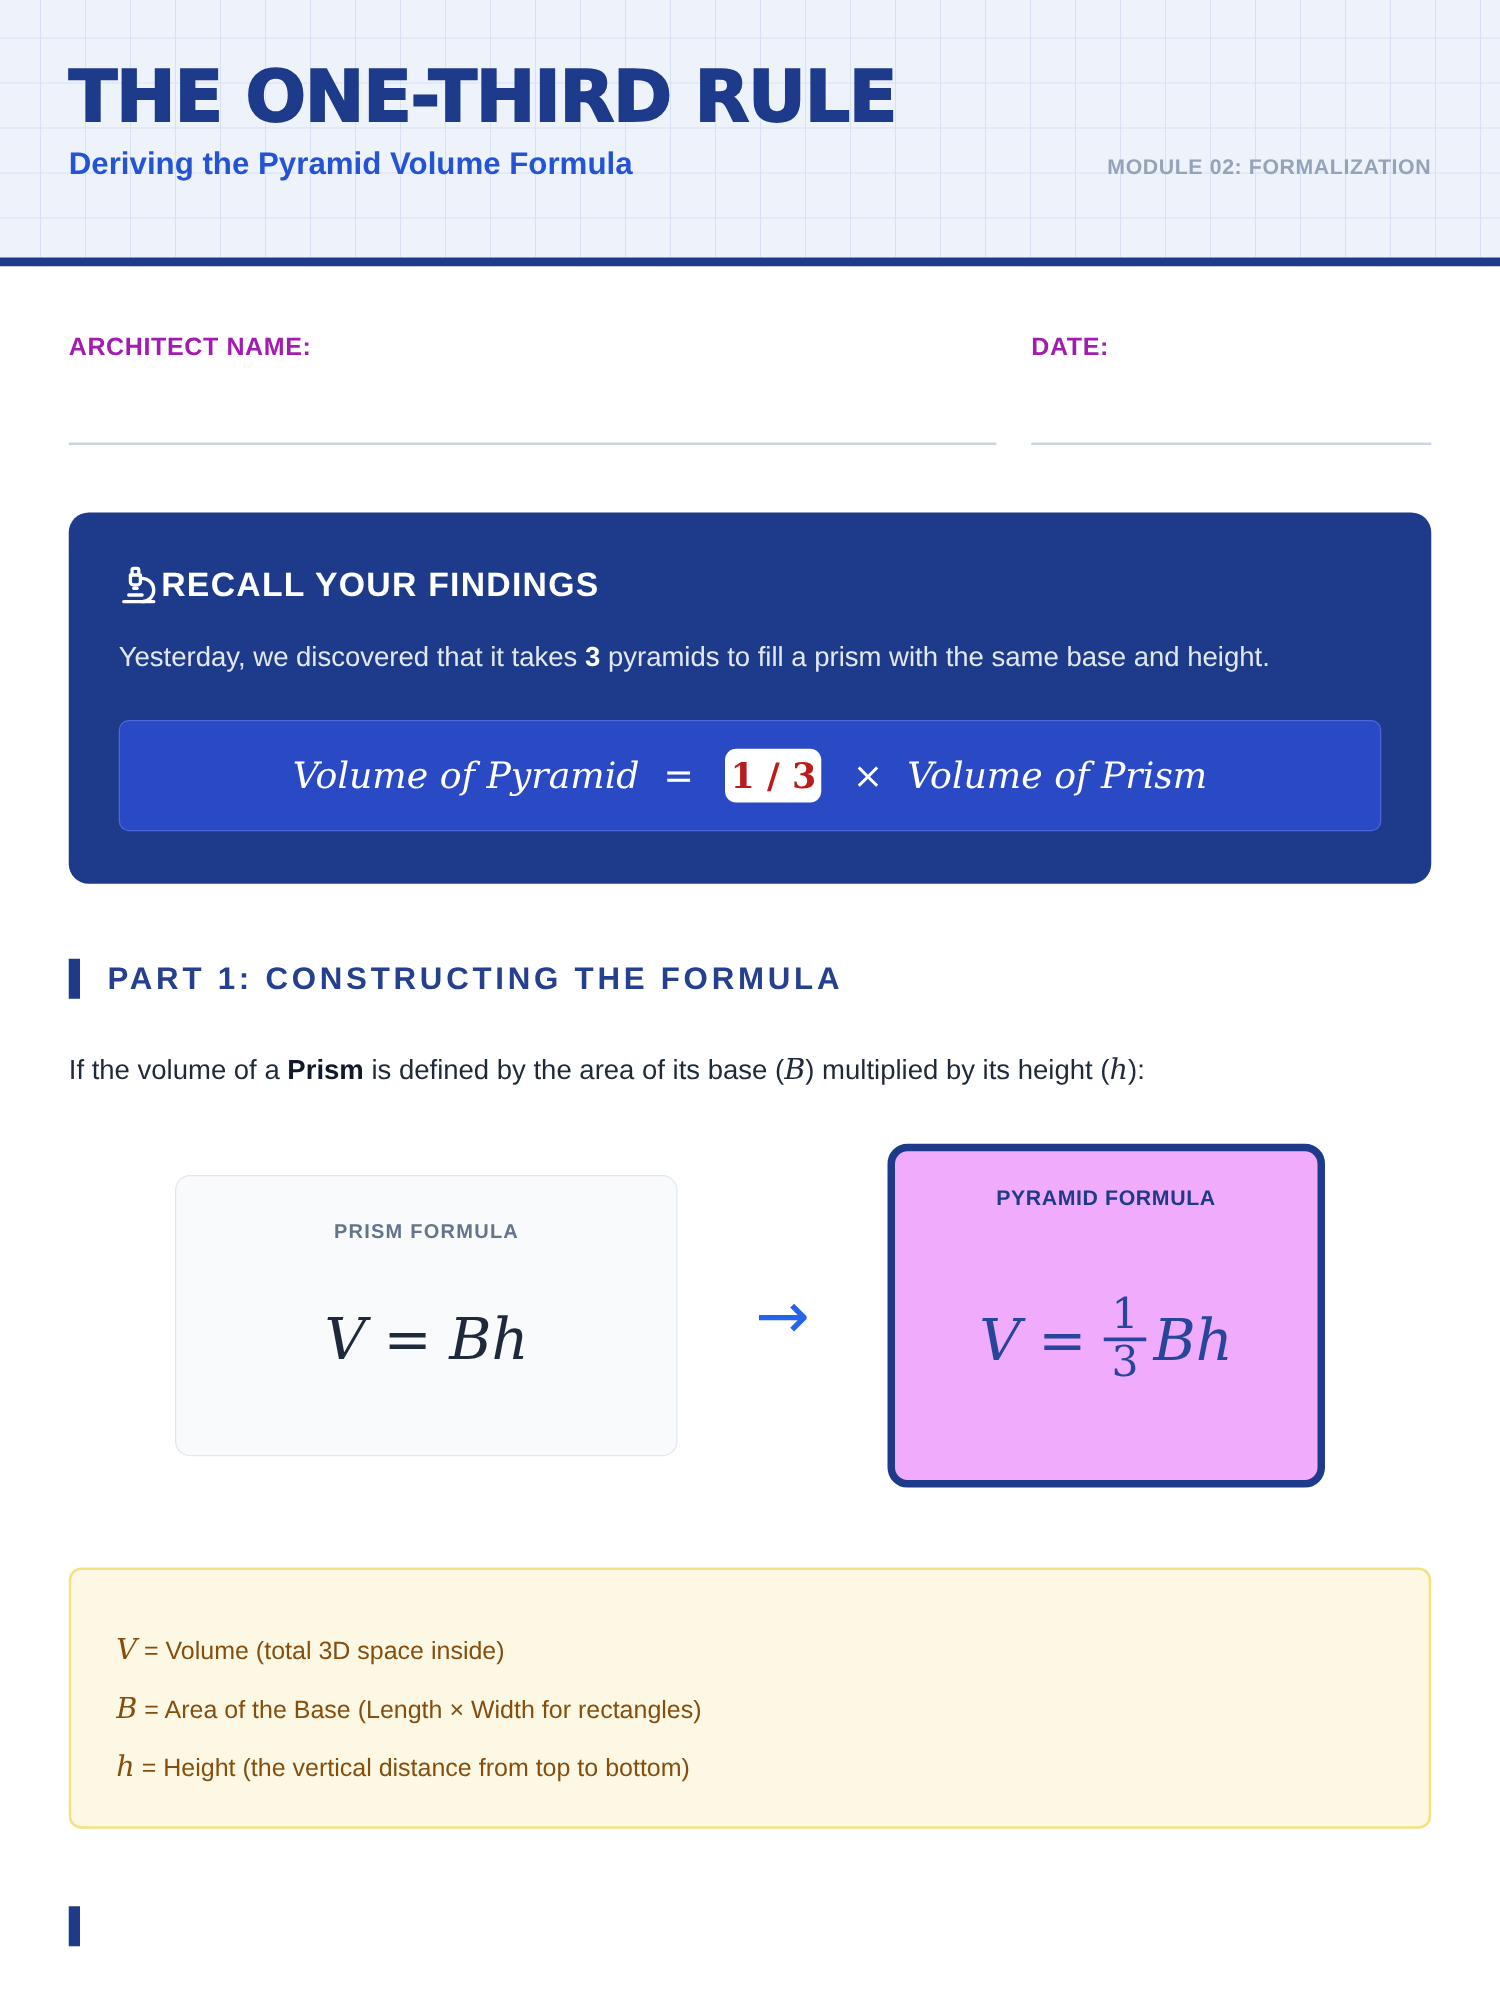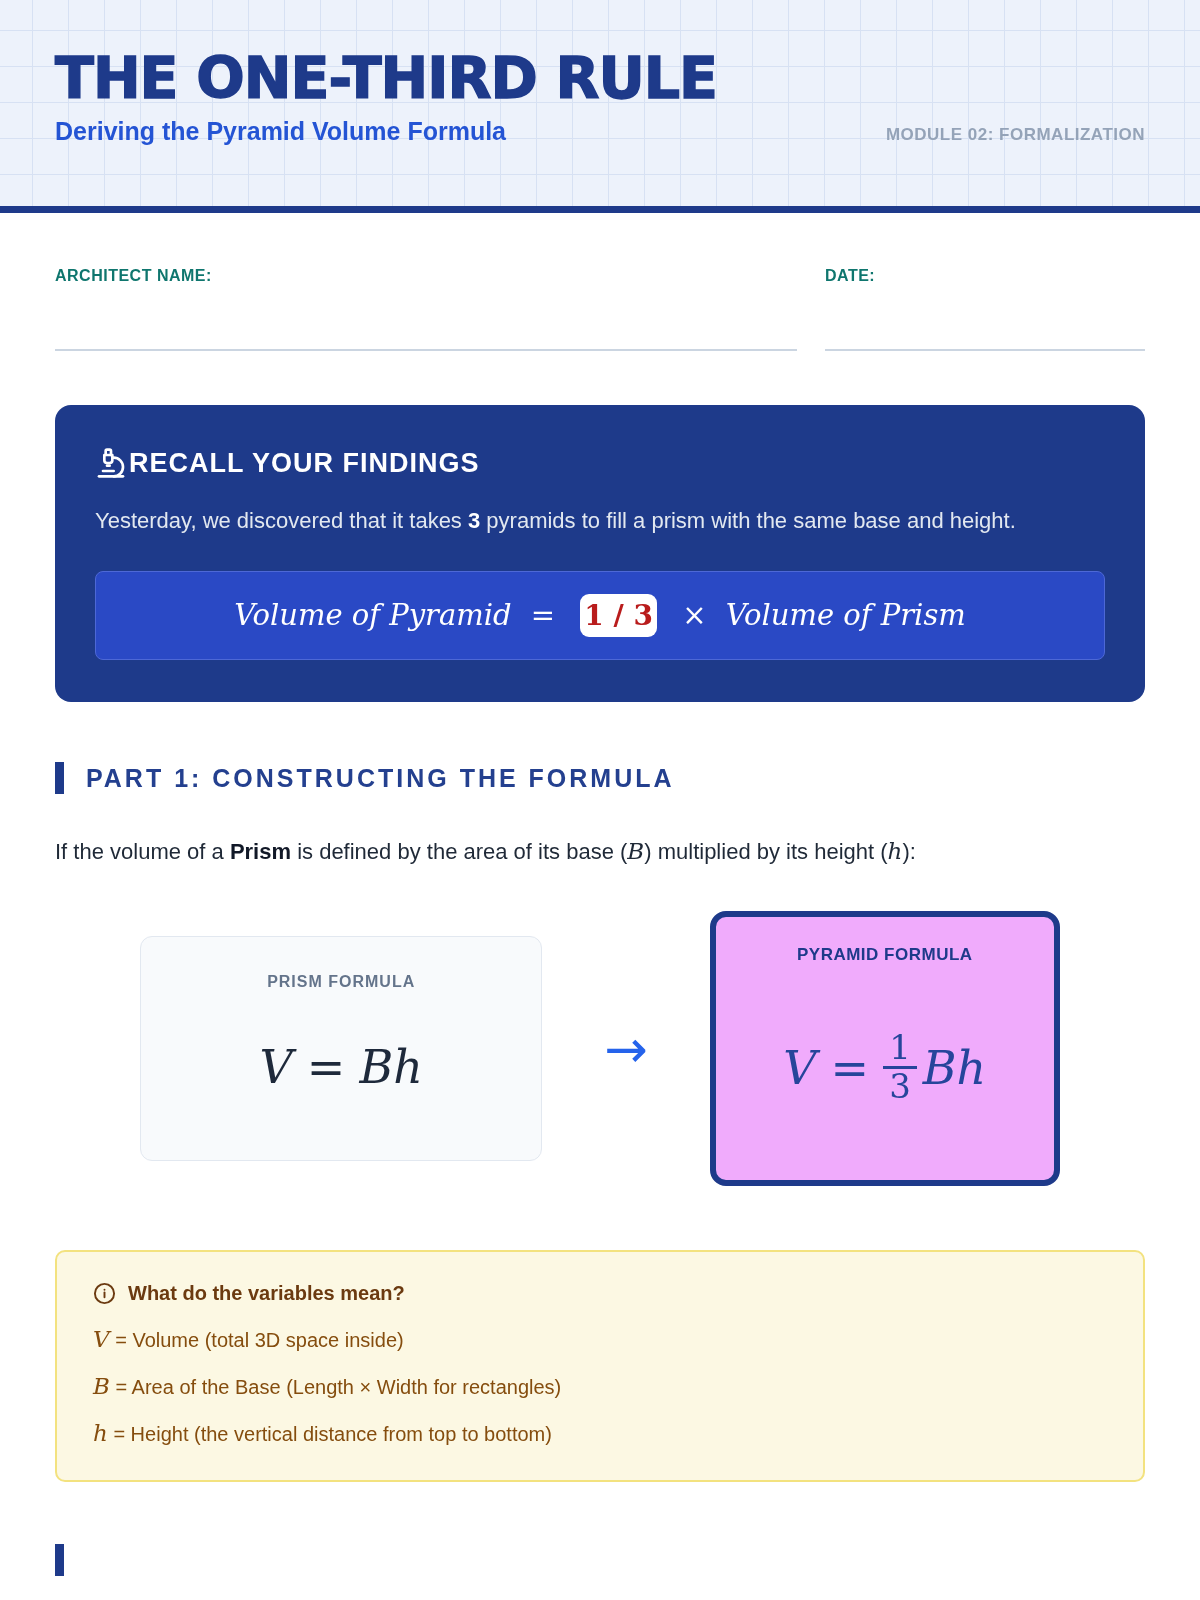--- a/index.html
+++ b/index.html
@@ -25,21 +25,21 @@
   }
   .header-sub-row { display:flex; justify-content:space-between; align-items:baseline; margin-top:10px; }
   .subtitle { font-size:25px; font-weight:bold; color:#2454d4; }
   .module   { font-size:17px; font-weight:bold; color:#94a3b8; letter-spacing:0.5px; }
 
   
   .meta-row { display:flex; margin:54px 55px 0; }
   .meta-field { display:flex; flex-direction:column; }
   .meta-field.name { flex:1 1 auto; margin-right:28px; }
   .meta-field.date { width:320px; }
-  .meta-label { font-size:16px; font-weight:bold; color:#0f766e; letter-spacing:0.5px; }
+  .meta-label { font-size:20px; font-weight:bold; color:#a21caf; letter-spacing:0.5px; }
   .meta-line  { margin-top:64px; border-bottom:2px solid #cbd5e1; }
 
   
   .recall {
     margin:54px 55px 0; background:#1e3a8a; border-radius:16px;
     padding:42px 40px; color:#ffffff;
   }
   .recall-head { display:flex; align-items:center; gap:2px; }
   .recall-head h2 { font-size:27px; font-weight:bold; letter-spacing:1px; color:#ffffff; }
   .recall-body { margin-top:24px; font-size:22px; line-height:36px; color:#e2e8f0; max-width:1000px; }
@@ -178,28 +178,18 @@
       <span class="frac">
         <span class="num">1</span>
         <span class="den">3</span>
       </span>
       <span class="it">Bh</span>
     </div>
   </div>
 </div>
 
 <div class="vars-box">
-  <div class="vars-title">
-    <span>
-      <svg class="icon-svg" width="23" height="23" viewBox="0 0 24 24" fill="none" stroke="#6b3a10" stroke-width="2" stroke-linecap="round" stroke-linejoin="round">
-        <circle cx="12" cy="12" r="10"></circle>
-          <path d="M12 16v-5"></path>
-          <path d="M12 8h.01"></path>
-      </svg>
-    </span>
-    <span>What do the variables mean?</span>
-  </div>
   <div class="vars-item"><span class="mvar">V</span><span> = Volume (total 3D space inside)</span></div>
   <div class="vars-item"><span class="mvar">B</span><span> = Area of the Base (Length × Width for rectangles)</span></div>
   <div class="vars-item"><span class="mvar">h</span><span> = Height (the vertical distance from top to bottom)</span></div>
 </div>
 
 <div class="part2-bar"></div>
 
 </body></html>

